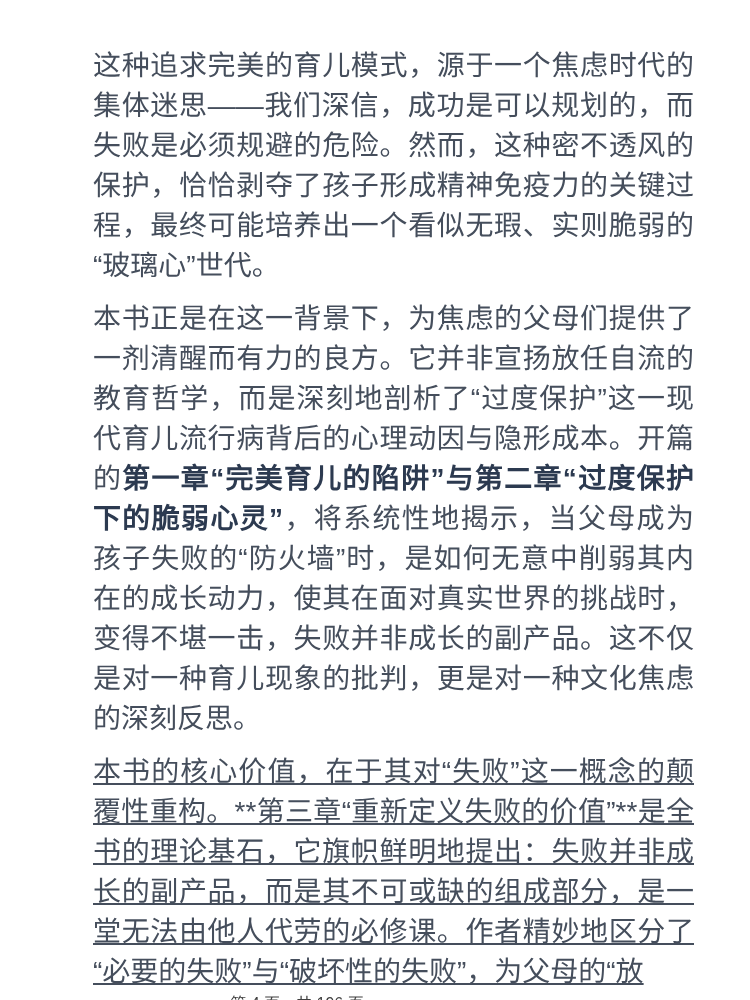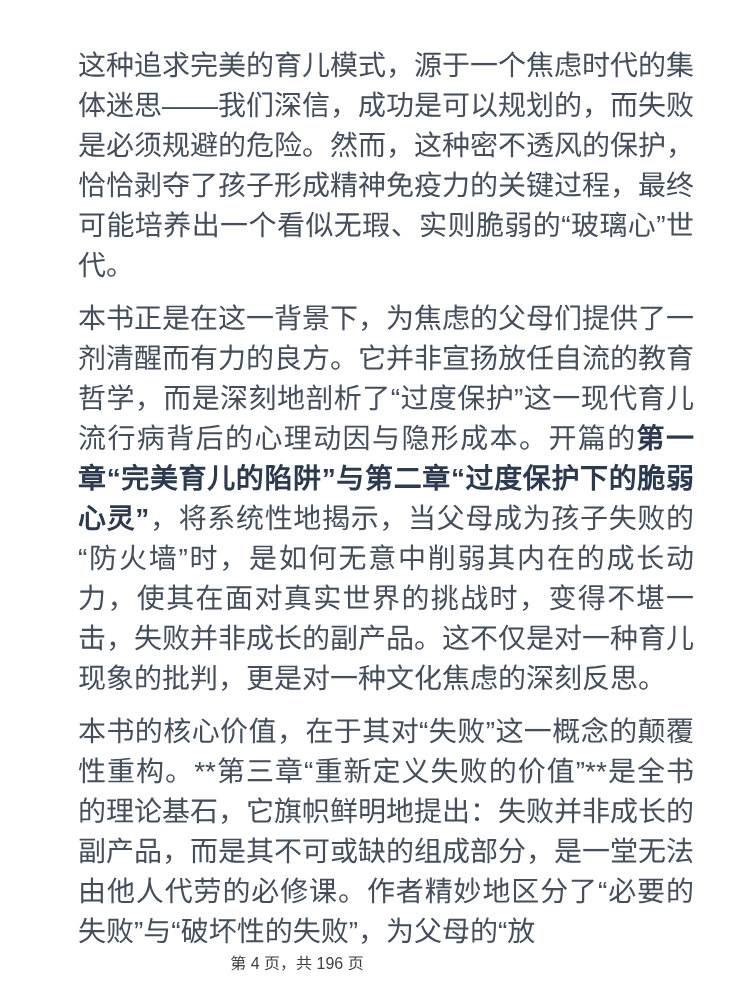--- a/index.html
+++ b/index.html
@@ -24,24 +24,25 @@
     box-sizing: content-box;
     width: 616px;
     padding: 46px 56px 0 78px;
     color: var(--body-text, #454e5c);
     font-size: 28px;
     line-height: 40px;
     text-align: justify;
     letter-spacing: 0;
   }
   .content p {
-    margin: 0 0 13px 0;
+    margin: 0 0 13px 15px;
   }
   .content p:last-child {
     margin-bottom: 0;
+    text-decoration: underline;
   }
   .content .bold {
     font-weight: bold;
     color: var(--bold-text, #2c3a50);
   }
   .footer {
     width: 594px;
     margin-top: 2px;
     text-align: center;
     font-size: 16px;

